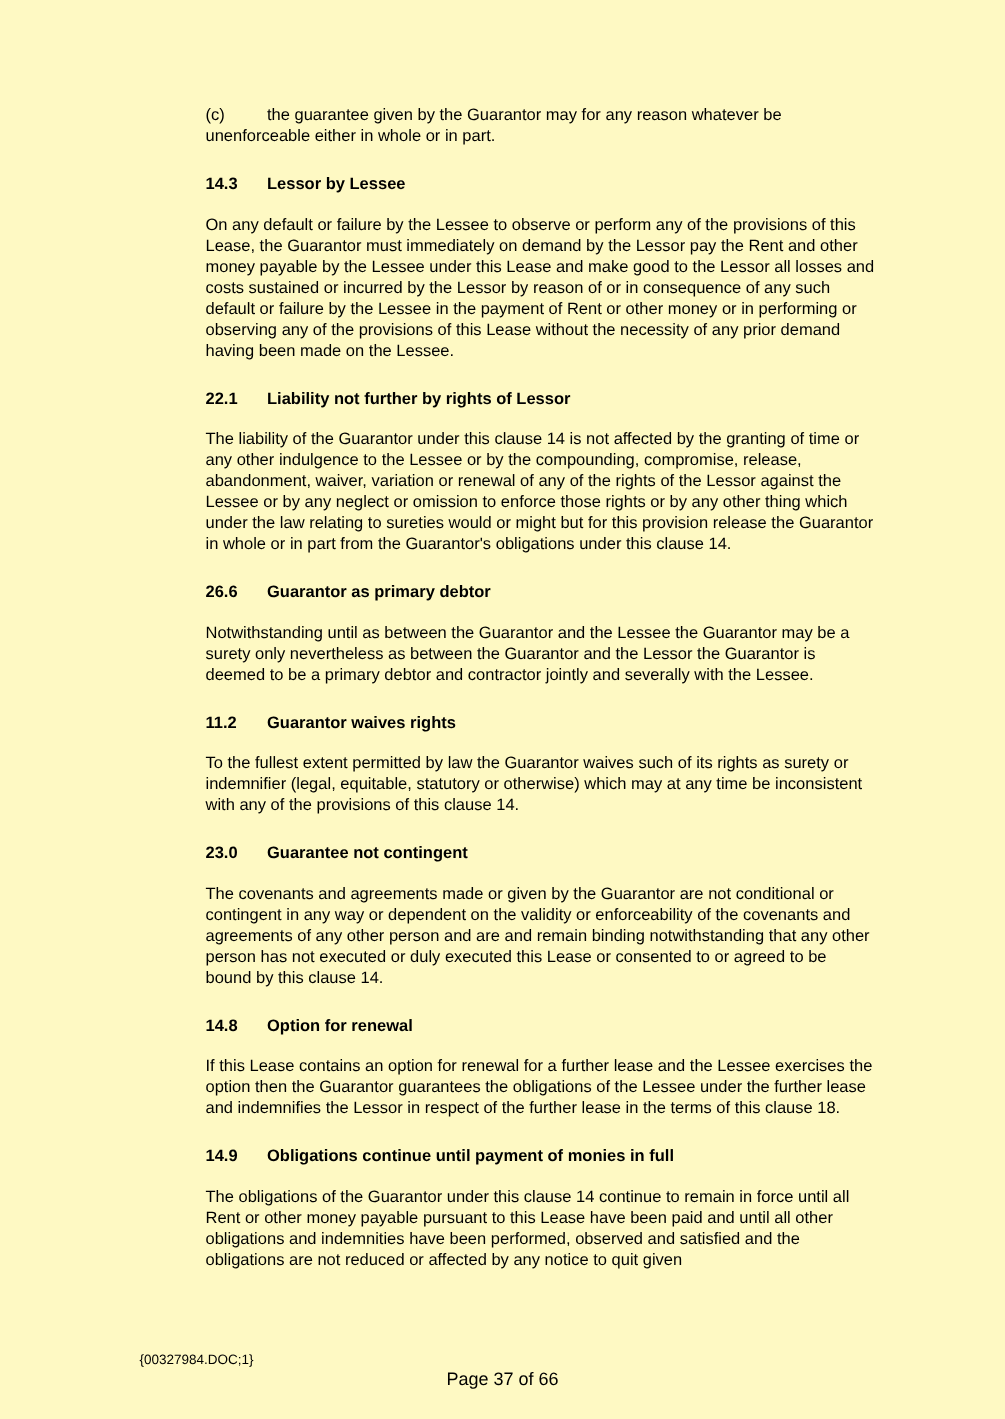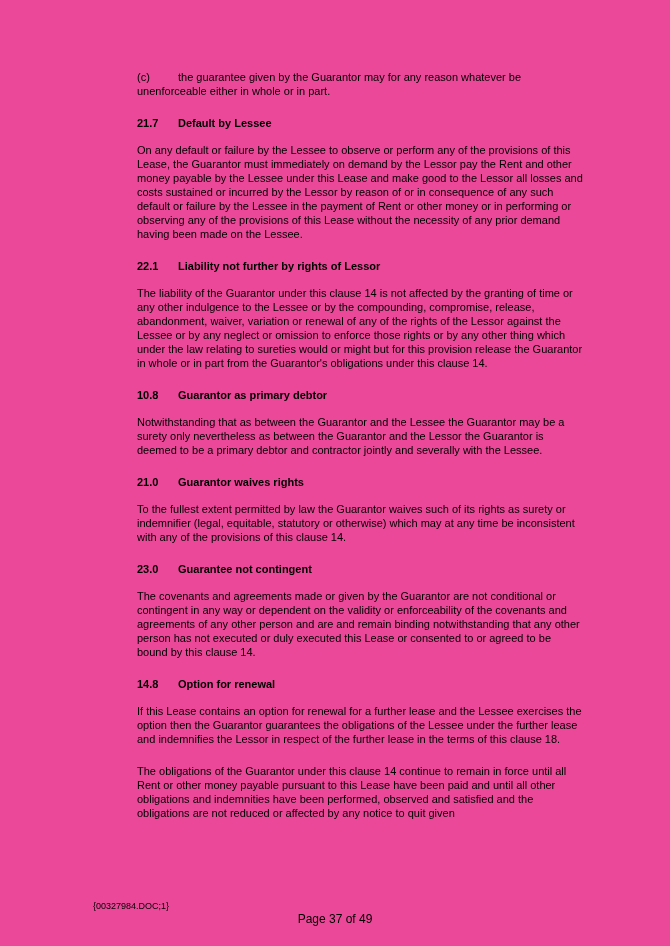--- a/index.html
+++ b/index.html
@@ -4,21 +4,21 @@
 <style>
   html, body {
     margin: 0;
     padding: 0;
     background: #ffffff;
   }
   .page {
     position: relative;
     width: 670px;
     height: 946px;
-    background: #ec4899;
+    background: #fef9c3;
     font-family: "Liberation Sans", sans-serif;
     color: #000000;
     overflow: hidden;
   }
   .content {
     position: absolute;
     left: 137px;
     top: 70px;
     width: 446px;
   }
@@ -62,37 +62,38 @@
   }
 </style>
 </head>
 <body>
 
 <div class="page">
   <div class="content">
 
     <p class="para clause-item"><span class="clause-label">(c)</span><span>the guarantee given by the Guarantor may for any reason whatever be unenforceable either in whole or in part.</span></p>
 
-    <h2 class="heading"><span class="num">21.7</span><span>Default by Lessee</span></h2>
+    <h2 class="heading"><span class="num">14.3</span><span>Lessor by Lessee</span></h2>
     <p class="para">On any default or failure by the Lessee to observe or perform any of the provisions of this Lease, the Guarantor must immediately on demand by the Lessor pay the Rent and other money payable by the Lessee under this Lease and make good to the Lessor all losses and costs sustained or incurred by the Lessor by reason of or in consequence of any such default or failure by the Lessee in the payment of Rent or other money or in performing or observing any of the provisions of this Lease without the necessity of any prior demand having been made on the Lessee.</p>
 
     <h2 class="heading"><span class="num">22.1</span><span>Liability not further by rights of Lessor</span></h2>
     <p class="para">The liability of the Guarantor under this clause 14 is not affected by the granting of time or any other indulgence to the Lessee or by the compounding, compromise, release, abandonment, waiver, variation or renewal of any of the rights of the Lessor against the Lessee or by any neglect or omission to enforce those rights or by any other thing which under the law relating to sureties would or might but for this provision release the Guarantor in whole or in part from the Guarantor's obligations under this clause 14.</p>
 
-    <h2 class="heading"><span class="num">10.8</span><span>Guarantor as primary debtor</span></h2>
-    <p class="para">Notwithstanding that as between the Guarantor and the Lessee the Guarantor may be a surety only nevertheless as between the Guarantor and the Lessor the Guarantor is deemed to be a primary debtor and contractor jointly and severally with the Lessee.</p>
+    <h2 class="heading"><span class="num">26.6</span><span>Guarantor as primary debtor</span></h2>
+    <p class="para">Notwithstanding until as between the Guarantor and the Lessee the Guarantor may be a surety only nevertheless as between the Guarantor and the Lessor the Guarantor is deemed to be a primary debtor and contractor jointly and severally with the Lessee.</p>
 
-    <h2 class="heading"><span class="num">21.0</span><span>Guarantor waives rights</span></h2>
+    <h2 class="heading"><span class="num">11.2</span><span>Guarantor waives rights</span></h2>
     <p class="para">To the fullest extent permitted by law the Guarantor waives such of its rights as surety or indemnifier (legal, equitable, statutory or otherwise) which may at any time be inconsistent with any of the provisions of this clause 14.</p>
 
     <h2 class="heading"><span class="num">23.0</span><span>Guarantee not contingent</span></h2>
     <p class="para">The covenants and agreements made or given by the Guarantor are not conditional or contingent in any way or dependent on the validity or enforceability of the covenants and agreements of any other person and are and remain binding notwithstanding that any other person has not executed or duly executed this Lease or consented to or agreed to be bound by this clause 14.</p>
 
     <h2 class="heading"><span class="num">14.8</span><span>Option for renewal</span></h2>
     <p class="para">If this Lease contains an option for renewal for a further lease and the Lessee exercises the option then the Guarantor guarantees the obligations of the Lessee under the further lease and indemnifies the Lessor in respect of the further lease in the terms of this clause 18.</p>
 
+    <h2 class="heading"><span class="num">14.9</span><span>Obligations continue until payment of monies in full</span></h2>
     <p class="para">The obligations of the Guarantor under this clause 14 continue to remain in force until all Rent or other money payable pursuant to this Lease have been paid and until all other obligations and indemnities have been performed, observed and satisfied and the obligations are not reduced or affected by any notice to quit given</p>
 
   </div>
 
   <div class="footer-doc-id">{00327984.DOC;1}</div>
-  <div class="footer-page">Page 37 of 49</div>
+  <div class="footer-page">Page 37 of 66</div>
 </div>
 
 </body></html>

